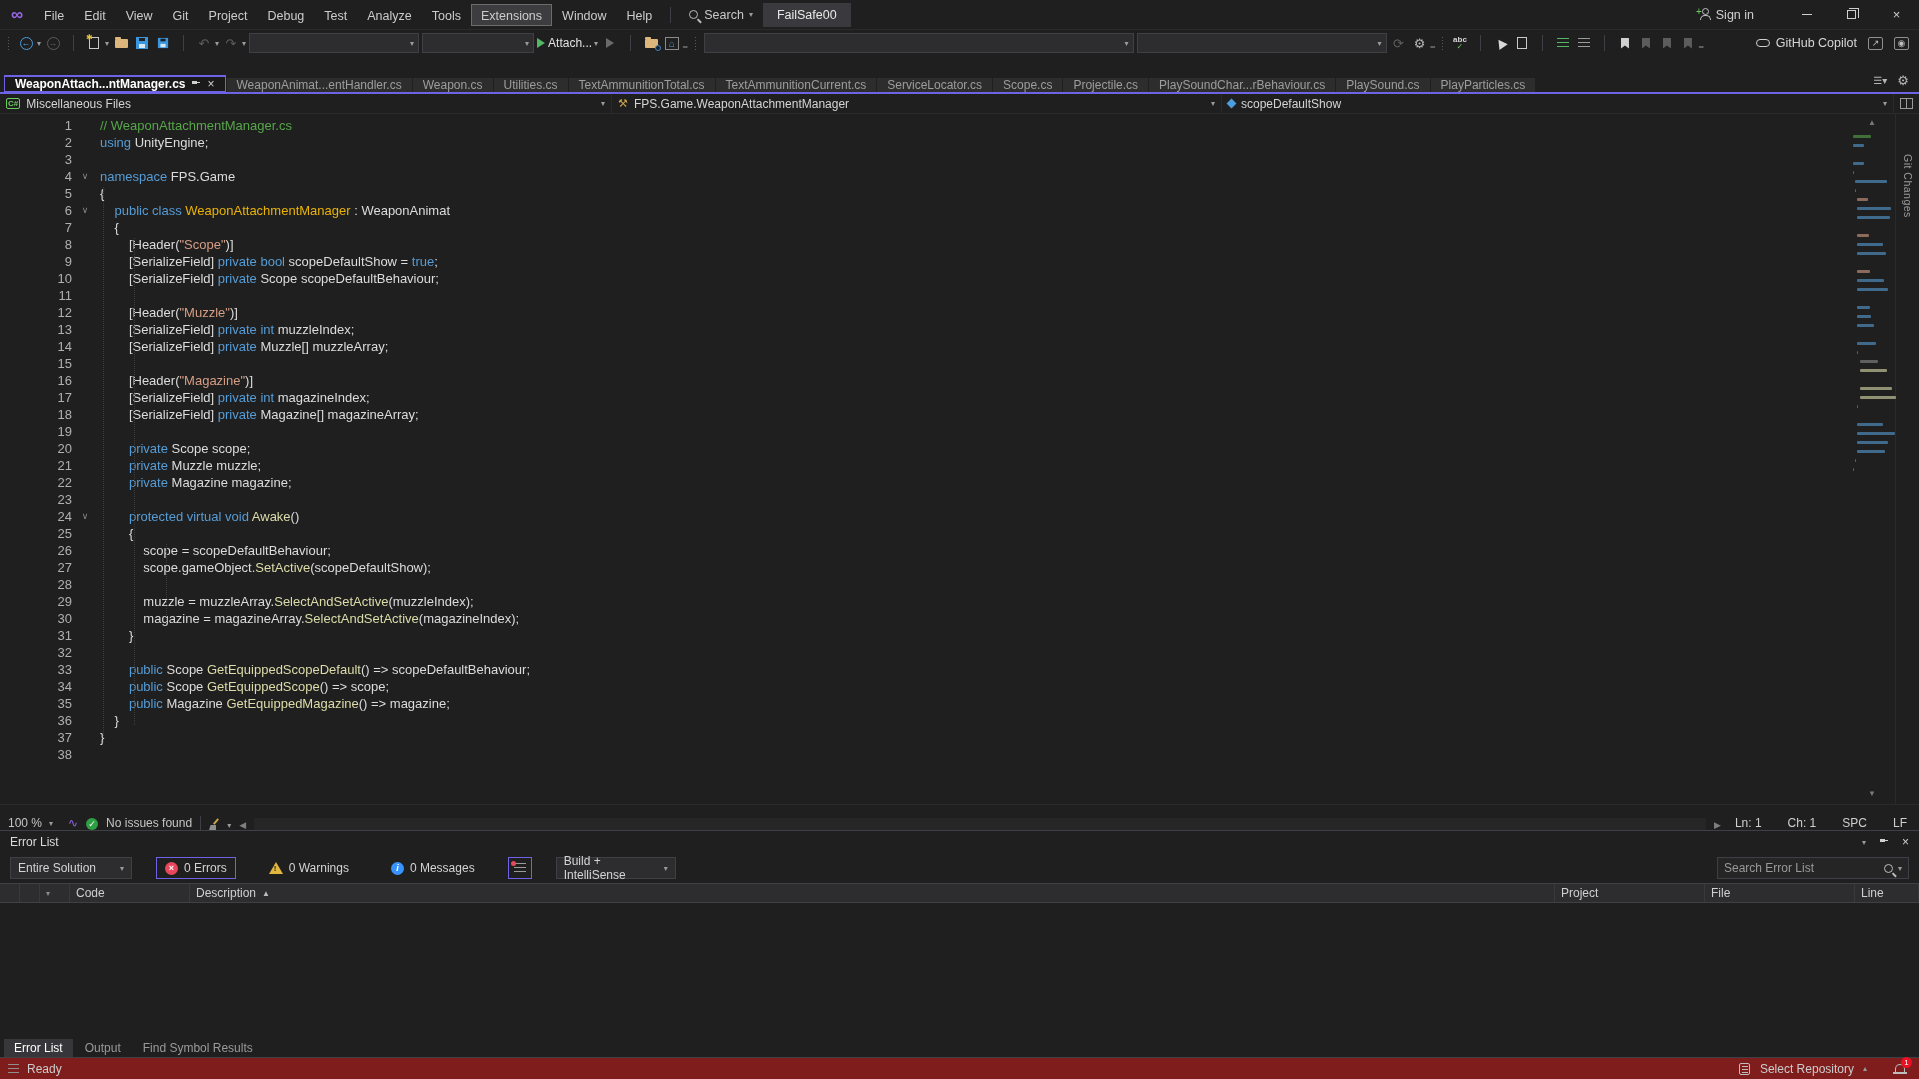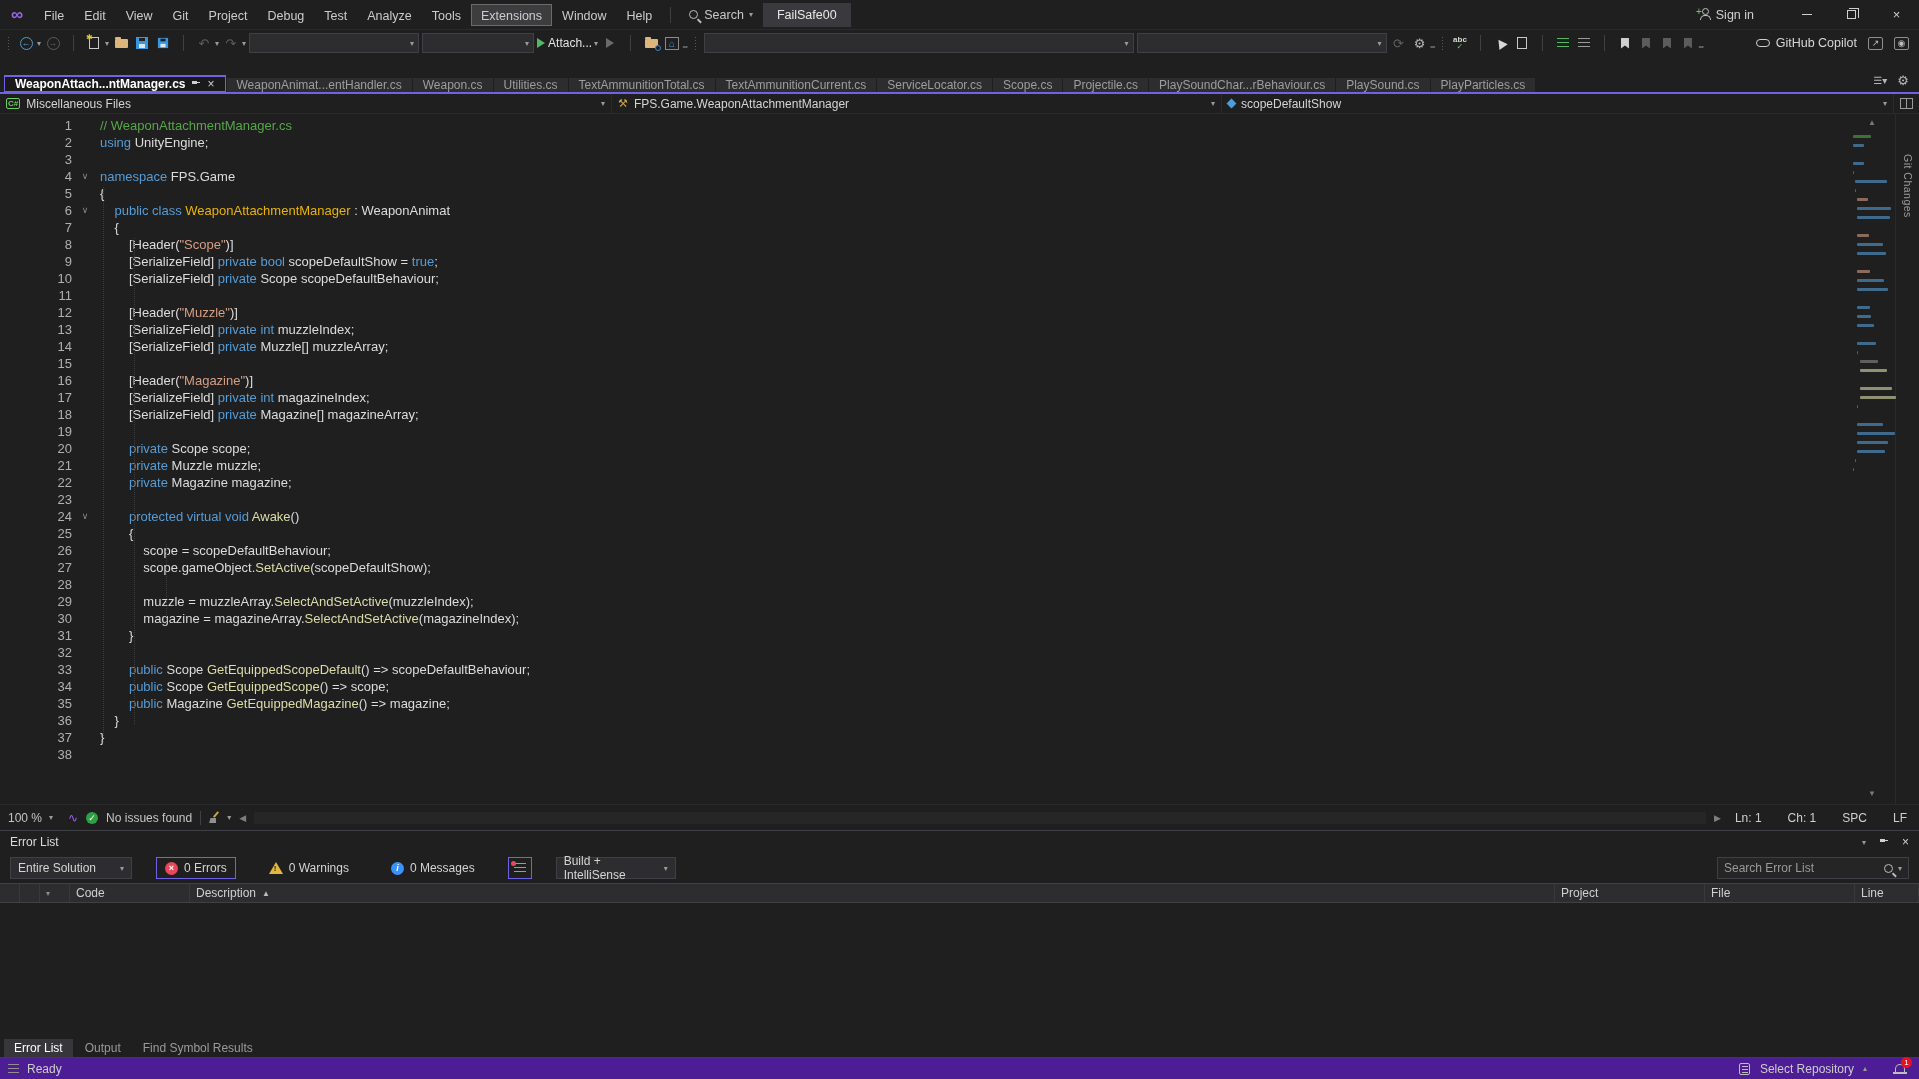--- a/index.html
+++ b/index.html
@@ -99,21 +99,21 @@
   .guide{position:absolute;border-left:1px dotted #3d3d3d;width:0;}
   .minimap{width:46px;flex:0 0 46px;position:relative;padding-top:2px;}
   .minimap .arr{display:block;text-align:center;color:#7a7a7a;font-size:8px;height:13px;line-height:13px;}
   .minimap .bars{padding:6px 2px 0 4px;}
   .minimap .bar{height:3px;margin-bottom:6px;border-radius:1px;opacity:.6;}
   .mm-bottom{position:absolute;bottom:4px;left:0;right:0;}
   .rail{width:24px;flex:0 0 24px;background:#1f1f1f;border-left:1px solid #2a2a2a;display:flex;flex-direction:column;align-items:center;padding-top:40px;}
   .railtab{writing-mode:vertical-rl;font-size:10.5px;color:#9a9a9a;letter-spacing:.5px;}
 
   
-  .edstatus{height:26px;flex:0 0 26px;display:flex;align-items:center;background:#1f1f1f;border-top:1px solid #2a2a2a;font-size:12px;color:#c5c5c5;gap:8px;padding:0 8px;}
+  .edstatus{height:26px;flex:0 0 26px;display:flex;align-items:flex-end;background:#1f1f1f;border-top:1px solid #2a2a2a;font-size:12px;color:#c5c5c5;gap:8px;padding:0 8px;}
   .zoomsel{display:flex;align-items:center;gap:8px;width:52px;}
   .health-squiggle{color:#9665e5;font-size:12px;}
   .okcirc{width:12px;height:12px;border-radius:50%;background:#2ea043;color:#fff;font-size:9px;line-height:12px;text-align:center;display:inline-block;}
   .vdiv{width:1px;height:14px;background:#3f3f46;}
   .broom{width:11px;height:11px;position:relative;}
   .broom::before{content:"";position:absolute;width:2px;height:7px;background:#c9a24a;transform:rotate(40deg);left:6px;top:-1px;}
   .broom::after{content:"";position:absolute;width:7px;height:5px;background:#8f8f8f;left:0;bottom:0;clip-path:polygon(0 100%,20% 0,100% 0,100% 100%);}
   .hsb{flex:1;height:12px;background:#262626;}
   .sarr{color:#7f7f7f;font-size:9px;}
   .edright{display:flex;gap:26px;margin-left:6px;margin-right:4px;color:#cfcfcf;}
@@ -137,21 +137,21 @@
   .psearch{margin-left:auto;width:192px;height:22px;background:#252526;border:1px solid #3f3f46;display:flex;align-items:center;padding:0 6px;gap:6px;color:#9a9a9a;}
   .psearch .ph{flex:1;font-size:12px;}
   .pcolhead{height:20px;display:flex;align-items:center;background:#2d2d30;border-top:1px solid #3f3f46;border-bottom:1px solid #3f3f46;color:#cfcfcf;}
   .pch{padding:0 6px;border-right:1px solid rgba(255,255,255,.06);height:100%;display:flex;align-items:center;gap:6px;}
   .pbody{flex:1;background:#1f1f1f;}
   .ptabs{height:20px;display:flex;align-items:flex-end;gap:2px;padding-left:4px;background:#1f1f1f;}
   .ptab{padding:2px 10px;font-size:12px;color:#9a9a9a;}
   .ptab.active{color:#ffffff;background:#37373b;}
 
   
-  .statusbar{height:22px;flex:0 0 22px;display:flex;align-items:center;background:#4c1d95;border-top:1px solid #3f3f46;font-size:12px;color:#cccccc;padding:0 8px;gap:8px;}
+  .statusbar{height:22px;flex:0 0 22px;display:flex;align-items:center;background:#7f1d1d;border-top:1px solid #3f3f46;font-size:12px;color:#cccccc;padding:0 8px;gap:8px;}
   .taskico{width:11px;height:9px;background:repeating-linear-gradient(#8f8f8f 0 1.5px,transparent 1.5px 4px);}
   .sb-right{margin-left:auto;display:flex;align-items:center;gap:10px;}
   .repoico{width:11px;height:12px;border:1px solid #bdbdbd;border-radius:2px;position:relative;}
   .repoico::after{content:"";position:absolute;left:2px;top:2px;width:6px;height:1px;background:#bdbdbd;box-shadow:0 3px 0 #bdbdbd,0 6px 0 #bdbdbd;}
   .bellwrap{position:relative;margin-left:18px;margin-right:6px;}
   .bell{width:10px;height:9px;border:1.3px solid #bdbdbd;border-bottom:none;border-radius:5px 5px 0 0;position:relative;display:inline-block;}
   .bell::after{content:"";position:absolute;width:14px;height:1.3px;background:#bdbdbd;left:-3px;bottom:-1px;}
   .badge{position:absolute;top:-5px;right:-7px;background:#e81123;color:#fff;border-radius:50%;width:11px;height:11px;font-size:8px;line-height:11px;text-align:center;}
 </style>
 </head>

